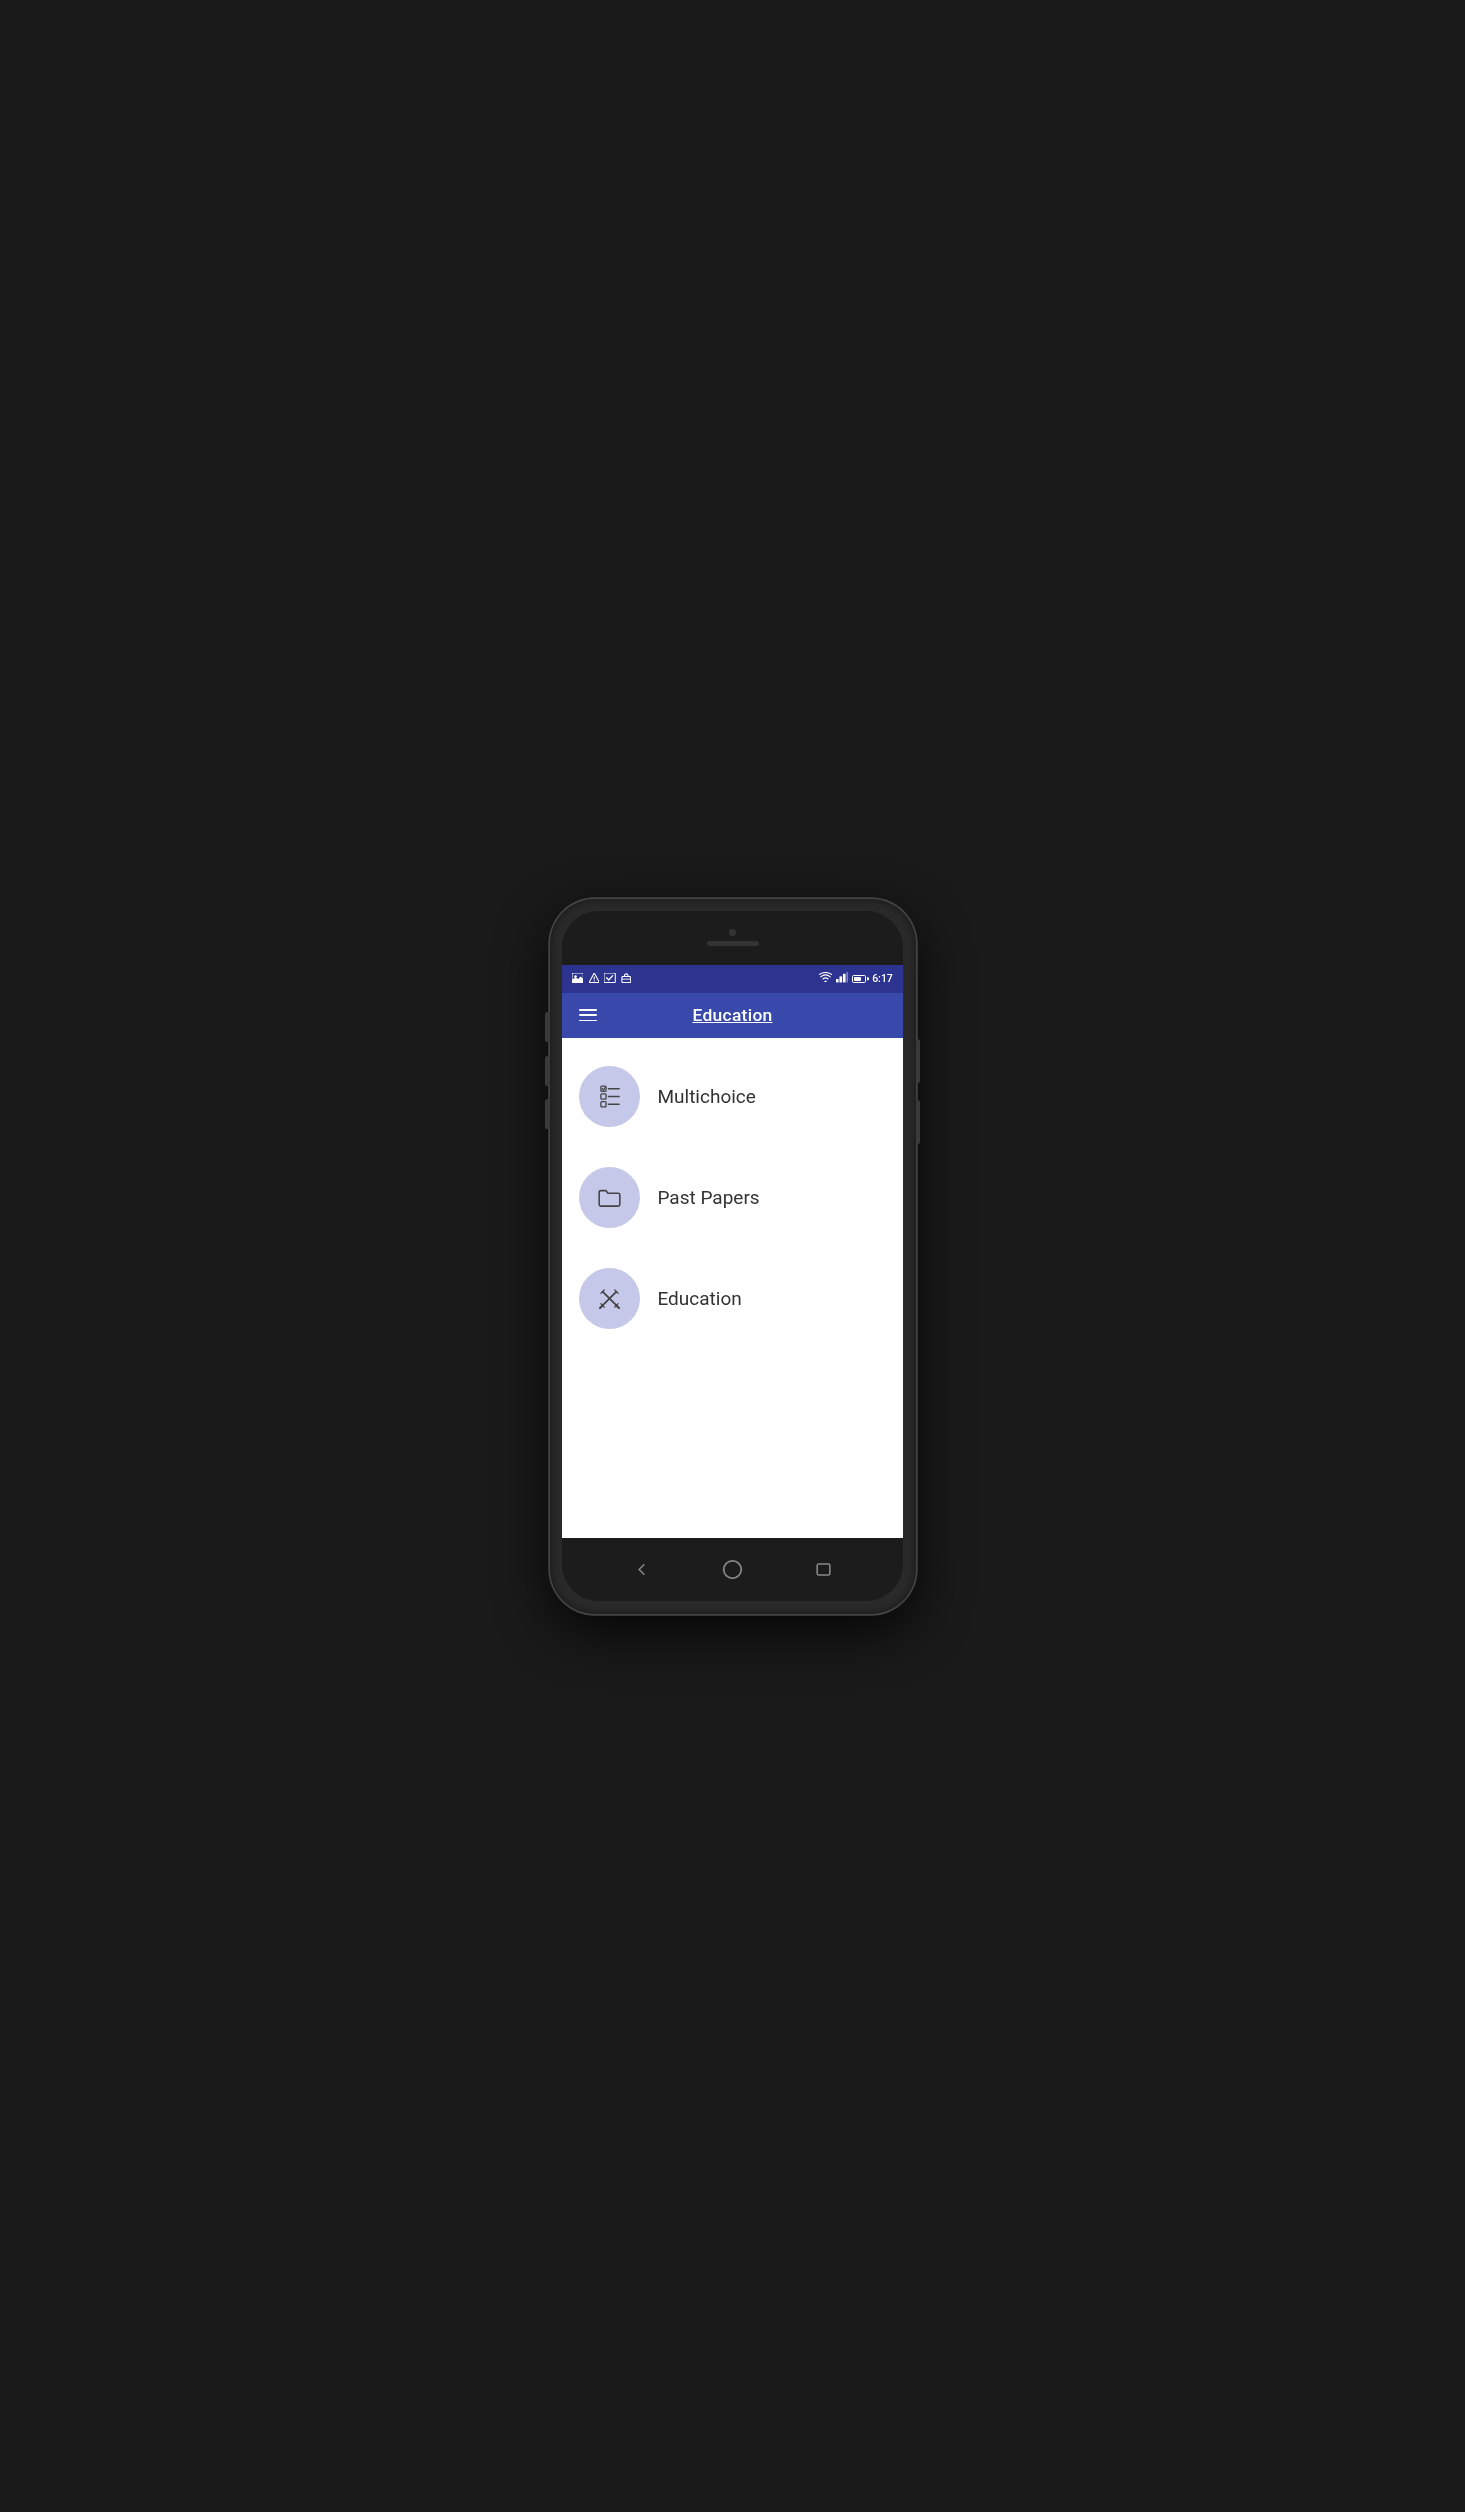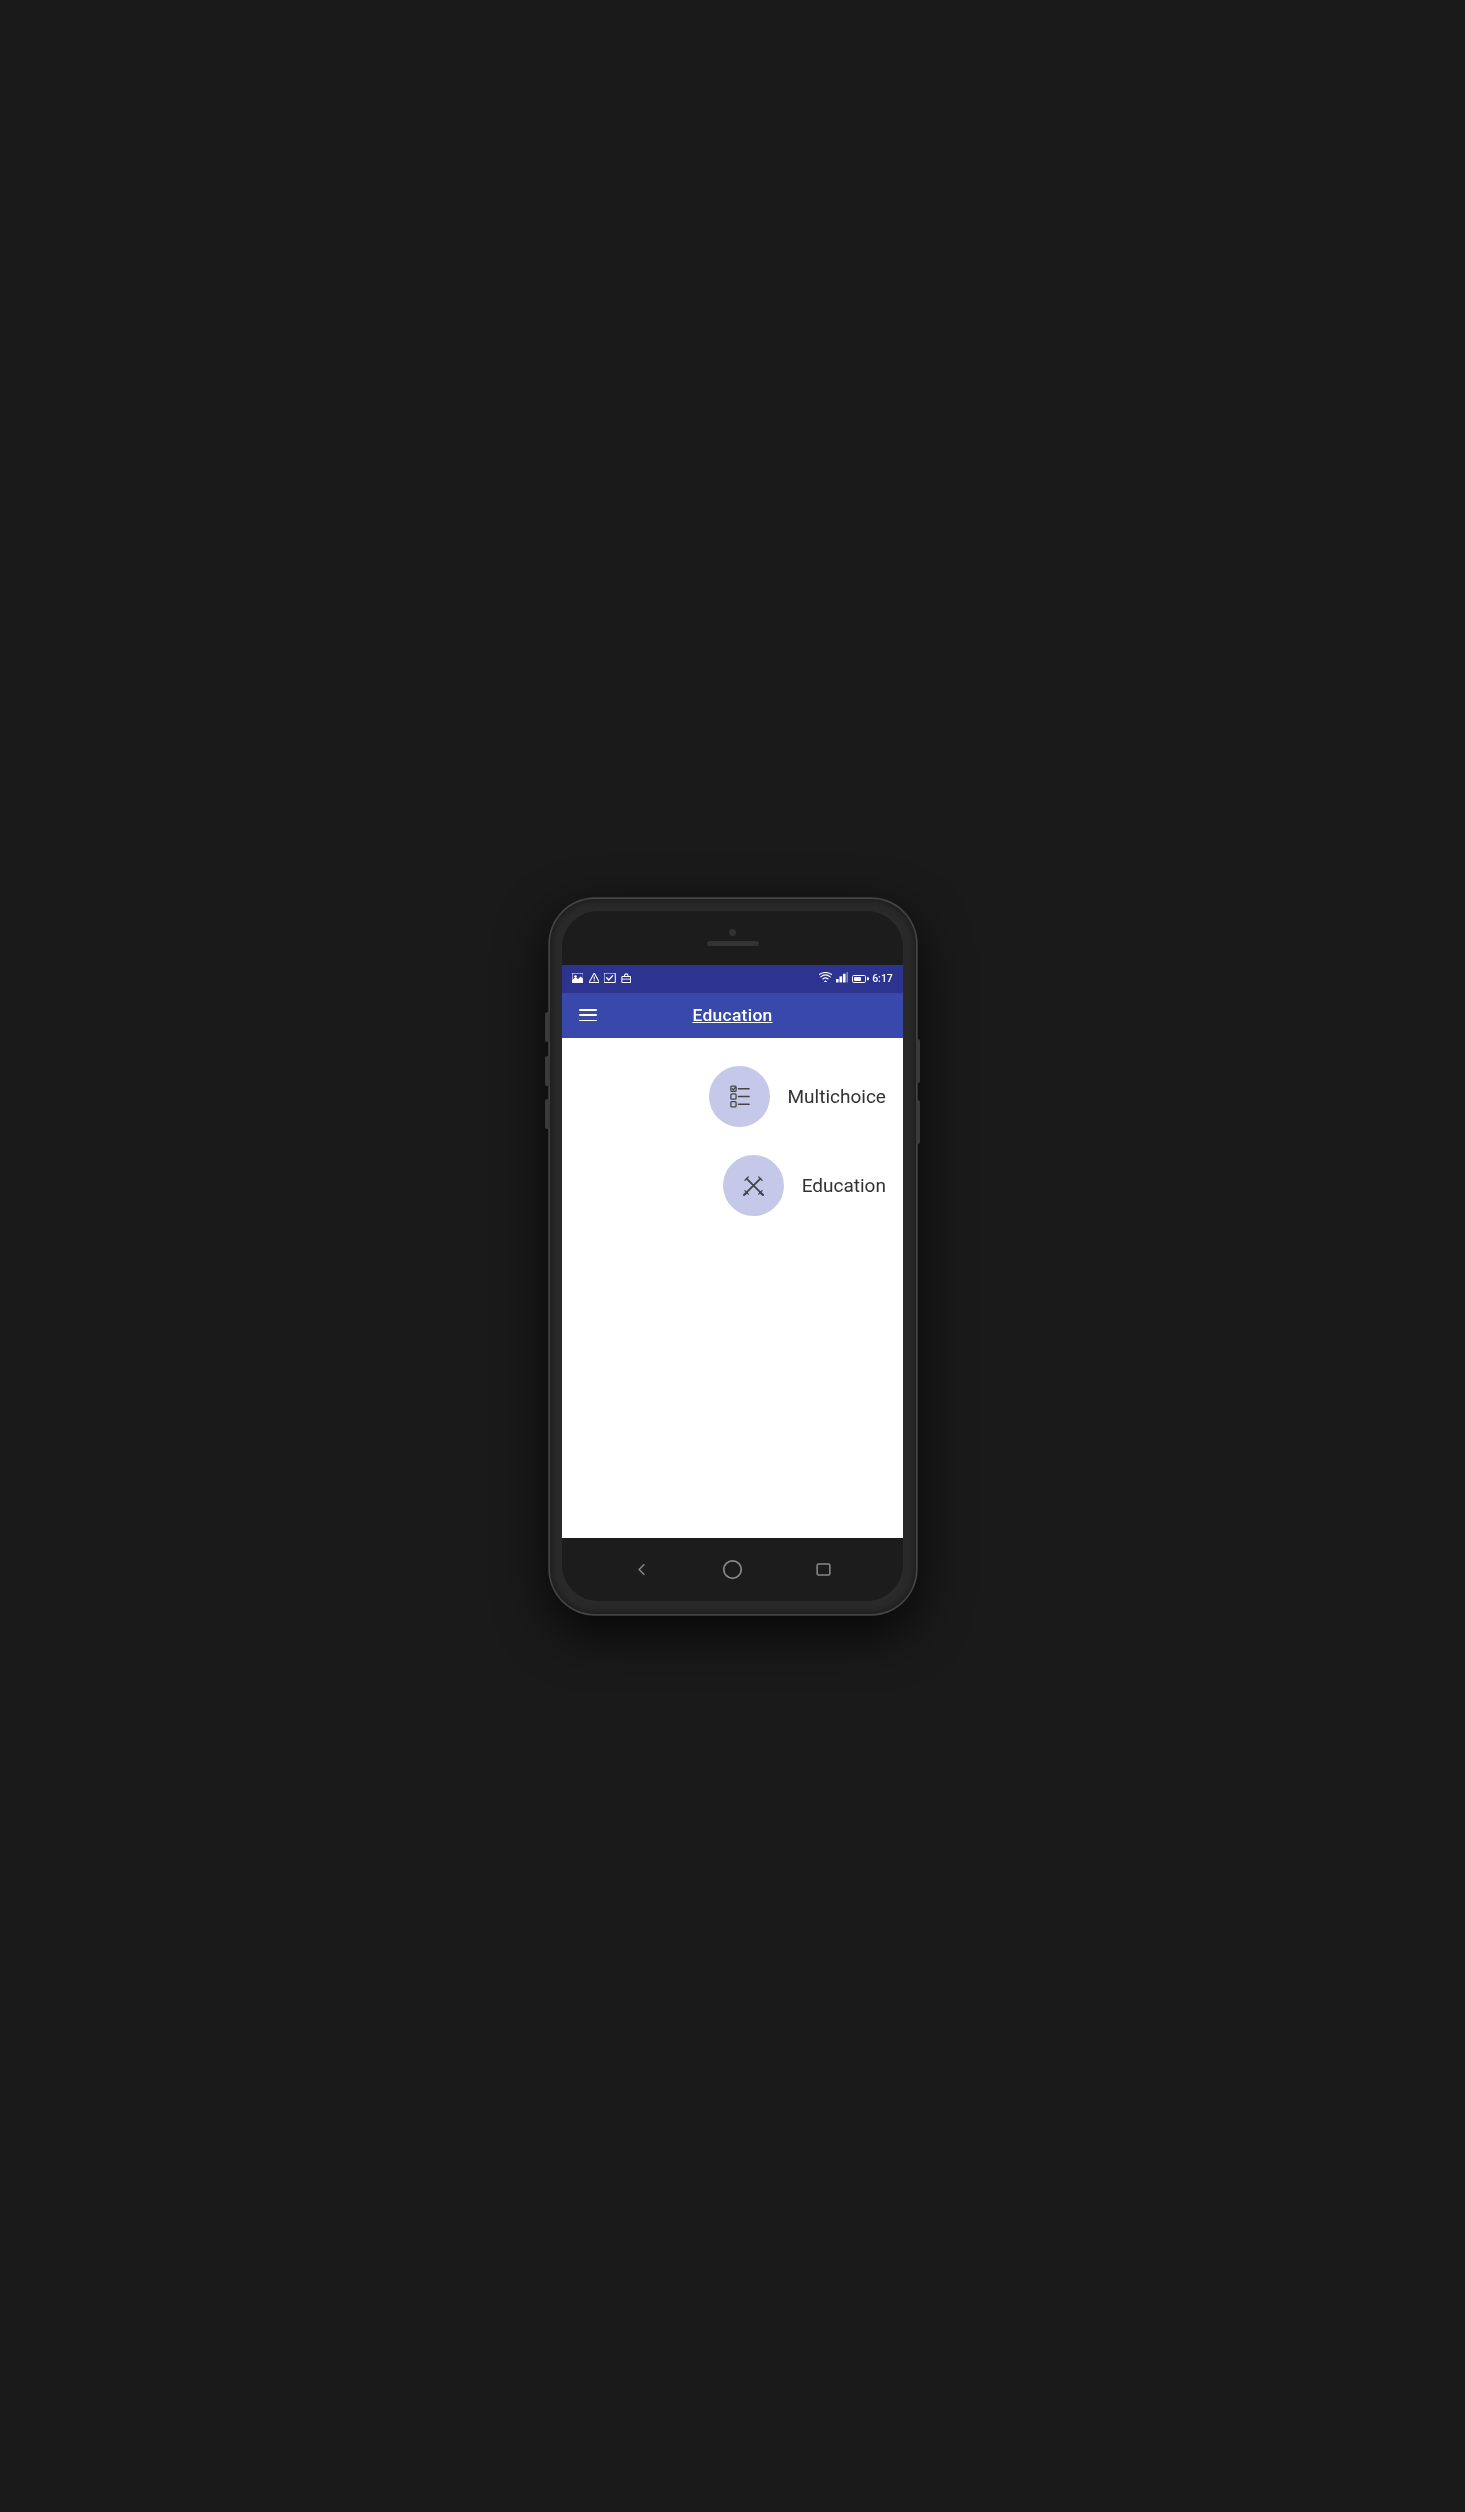--- a/index.html
+++ b/index.html
@@ -199,22 +199,21 @@
     }
 
     
     .content {
       flex: 1;
       background: white;
       padding: 14px 17.4px;
       overflow-y: auto;
       display: flex;
       flex-direction: column;
-      gap: 0;
-      align-items: flex-end;
+      gap: 12px;
     }
 
     .menu-item {
       display: flex;
       align-items: center;
       gap: 17.4px;
       padding: 14px 0;
       cursor: pointer;
     }
 
@@ -363,20 +362,28 @@
               <rect x="16" y="26" width="14" height="2" rx="1" fill="#444"></rect>
               <rect x="8" y="6" width="6" height="6" rx="1" stroke="#444" stroke-width="1.5" fill="none"></rect>
               <path d="M9.5 9 L11 10.5 L13 7.5" stroke="#444" stroke-width="1.5" stroke-linecap="round" fill="none"></path>
               <rect x="8" y="15" width="6" height="6" rx="1" stroke="#444" stroke-width="1.5" fill="none"></rect>
               <rect x="8" y="24" width="6" height="6" rx="1" stroke="#444" stroke-width="1.5" fill="none"></rect>
             </svg>
           </div>
           <span class="menu-label">Multichoice</span>
         </div>
 
+        <div class="menu-item">
+          <div class="menu-icon-circle">
+            <svg viewBox="0 0 36 36" fill="none" xmlns="http://www.w3.org/2000/svg">
+              <path d="M6 12 C6 10.9 6.9 10 8 10 L14 10 L16 13 L28 13 C29.1 13 30 13.9 30 15 L30 26 C30 27.1 29.1 28 28 28 L8 28 C6.9 28 6 27.1 6 26 Z" stroke="#444" stroke-width="1.8" fill="none"></path>
+            </svg>
+          </div>
+          <span class="menu-label">Past Papers</span>
+        </div>
 
 
         <div class="menu-item">
           <div class="menu-icon-circle">
             <svg viewBox="0 0 36 36" fill="none" xmlns="http://www.w3.org/2000/svg">
 
               <line x1="10" y1="26" x2="26" y2="10" stroke="#444" stroke-width="2" stroke-linecap="round"></line>
               <line x1="26" y1="26" x2="10" y2="10" stroke="#444" stroke-width="2" stroke-linecap="round"></line>
 
               <line x1="7" y1="29" x2="10" y2="26" stroke="#444" stroke-width="2.5" stroke-linecap="round"></line>

